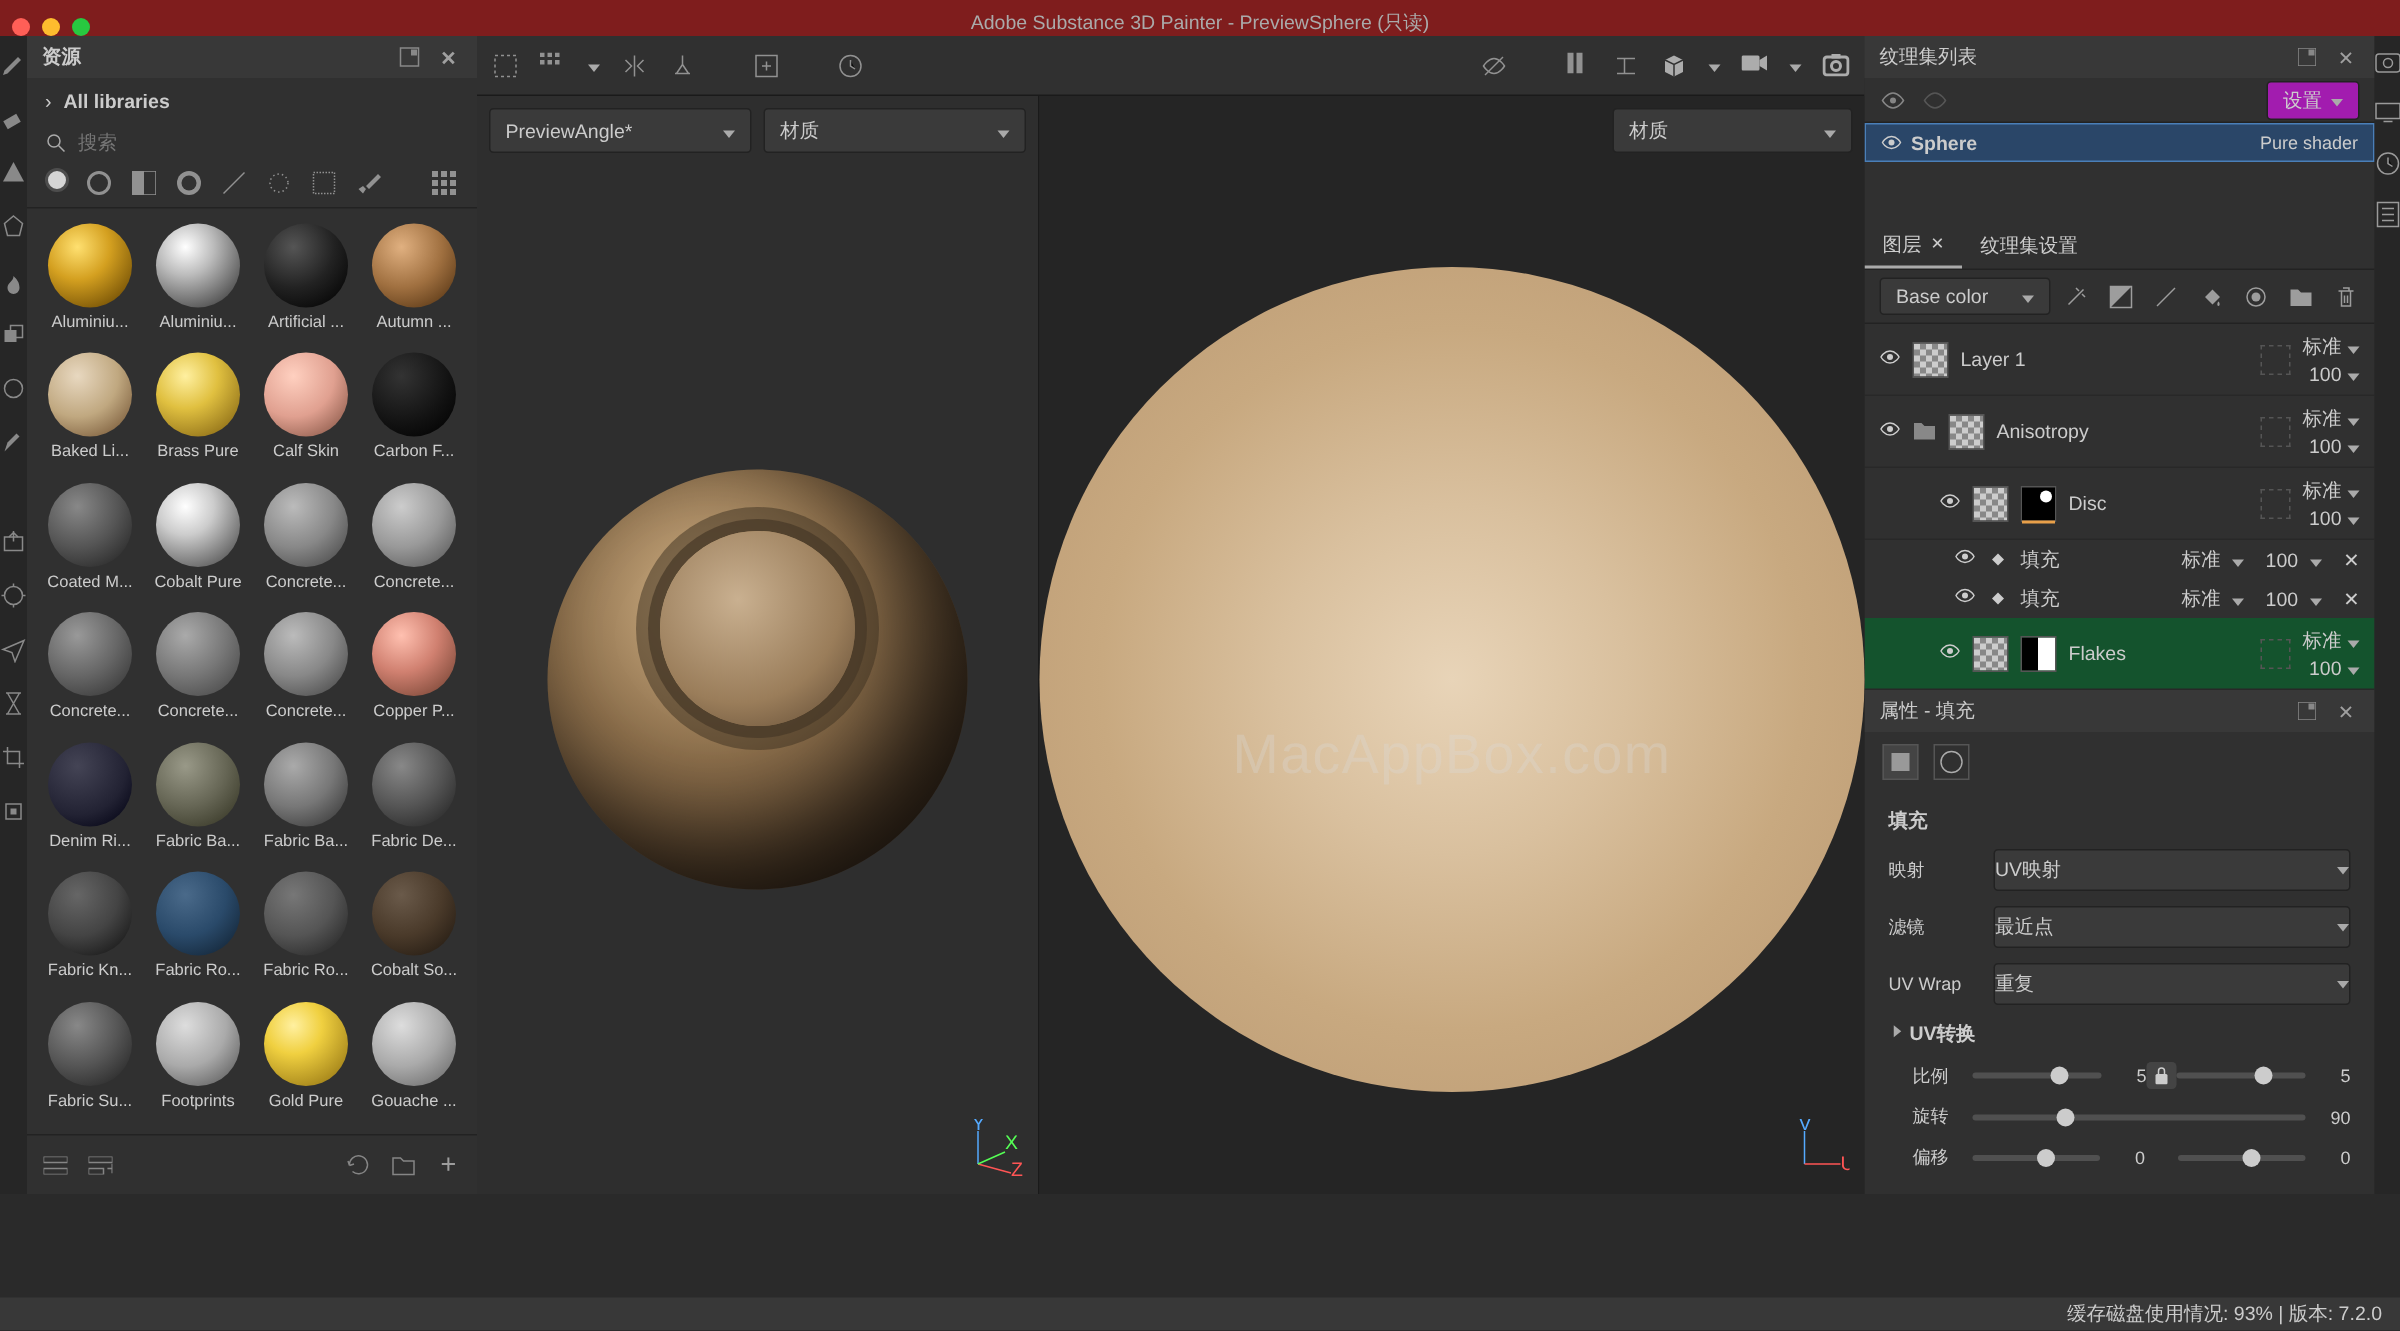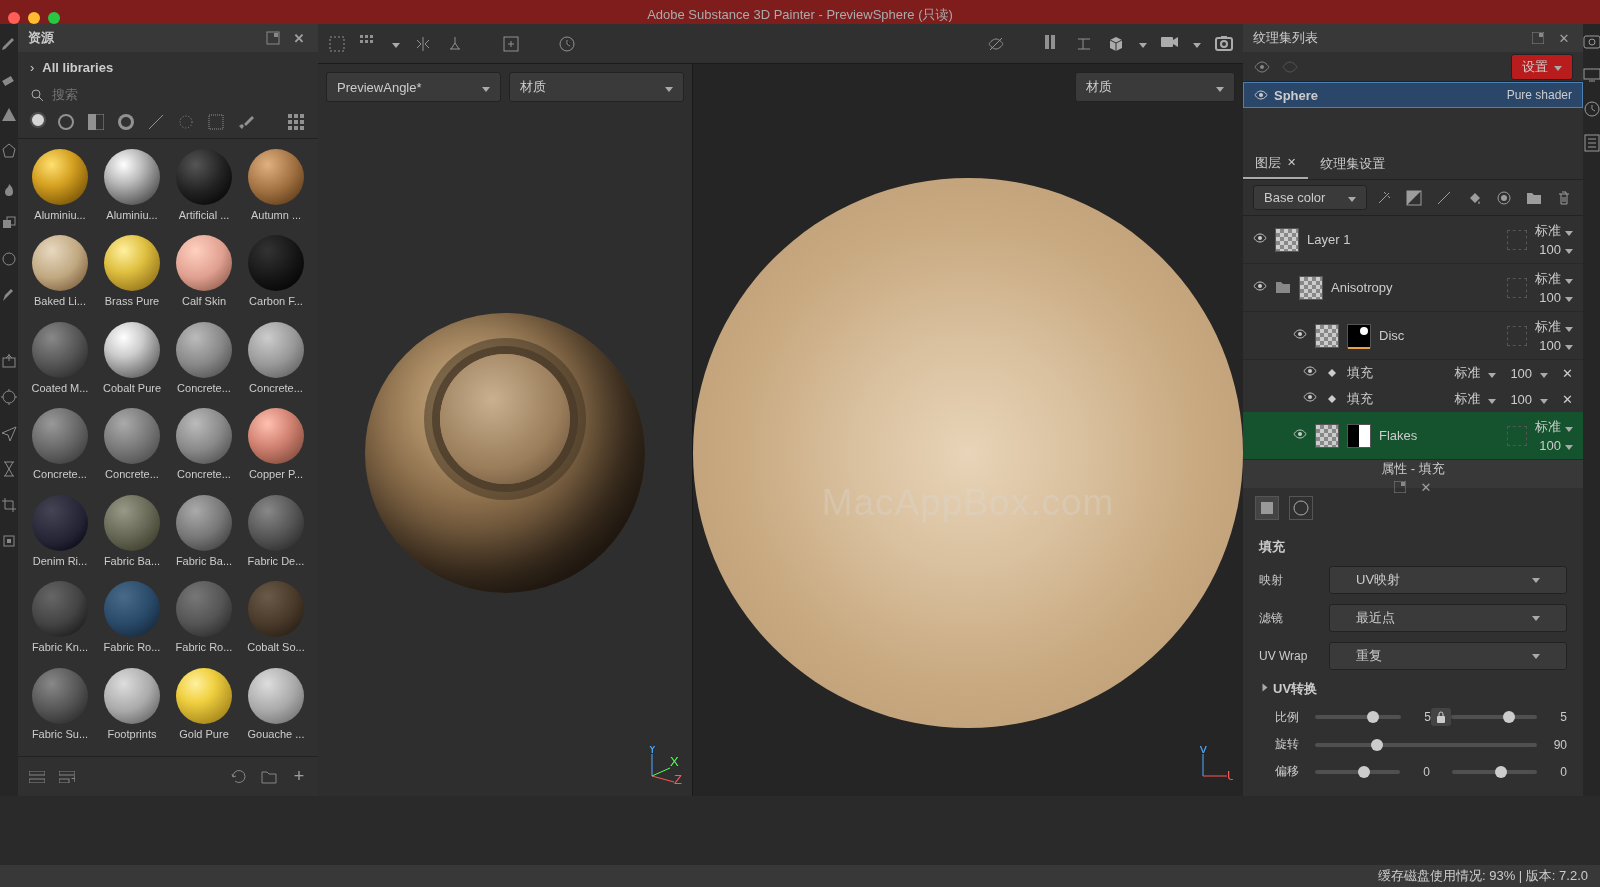--- a/index.html
+++ b/index.html
@@ -37,48 +37,48 @@
 .vp-canvas { flex:1; display:flex; align-items:center; justify-content:center; position:relative; }
 .sphere3d { width:280px; height:280px; border-radius:50%; background:radial-gradient(circle at 38% 32%, #d4b896 0%, #b89970 15%, #8a6d4a 40%, #4a3826 75%, #1a1410 100%); box-shadow:inset -30px -30px 60px rgba(0,0,0,0.6); position:relative; }
 .sphere3d::after{content:"";position:absolute;width:130px;height:130px;border-radius:50%;left:50%;top:38%;transform:translate(-50%,-50%);background:radial-gradient(circle at 40% 35%,#c9b090 0%,#9a7d5a 60%,#5a4530 100%);box-shadow:0 0 0 8px rgba(70,55,38,0.7),0 0 0 16px rgba(60,48,32,0.5)}
 .axis3d { position:absolute; bottom:10px; right:10px; width:40px; height:40px; }
 .vp2d { flex:1; background:#252525; display:flex; flex-direction:column; position:relative; }
 .disc { width:550px; height:550px; border-radius:50%; margin:auto; background:radial-gradient(circle,#e8d4b8 0%,#d9c09e 30%,#c8a980 60%,#b89670 100%); }
 .watermark { position:absolute; left:50%; top:60%; transform:translate(-50%,-50%); font-size:37px; color:rgba(220,220,220,0.3); font-weight:400; letter-spacing:1px; pointer-events:none; }
 .right-panels { width:340px; background:#303030; display:flex; flex-direction:column; }
 .tex-set-header { height:28px; background:#383838; display:flex; align-items:center; padding:0 10px; justify-content:space-between; }
 .tex-set-sub { height:30px; display:flex; align-items:center; padding:0 10px; gap:10px; justify-content:space-between; border-bottom:1px solid #222; }
-.settings-dd { background:#b91c1c; border:1px solid #222; border-radius:3px; padding:3px 10px; display:flex; align-items:center; gap:6px; cursor:pointer; }
+.settings-dd { background:#a21caf; border:1px solid #222; border-radius:3px; padding:3px 10px; display:flex; align-items:center; gap:6px; cursor:pointer; }
 .sphere-row { height:26px; background:#2a4668; display:flex; align-items:center; padding:0 10px; justify-content:space-between; border:1px solid #4a7fb8; }
 .layers-tabs { height:32px; display:flex; align-items:center; border-bottom:1px solid #222; }
 .tab { padding:0 12px; height:100%; display:flex; align-items:center; cursor:pointer; gap:6px; }
 .tab.active { border-bottom:2px solid #aaa; }
 .layer-toolbar { height:36px; display:flex; align-items:center; padding:0 10px; gap:8px; border-bottom:1px solid #222; }
 .channel-dd { background:#3a3a3a; border:1px solid #222; border-radius:3px; padding:4px 10px; width:114px; display:flex; justify-content:space-between; cursor:pointer; }
 .layer-icons { display:flex; gap:12px; margin-left:auto; }
 .layers-list { flex:0 0 auto; }
 .layer-row { display:flex; align-items:center; padding:6px 10px; gap:8px; border-bottom:1px solid #282828; }
 .layer-row.selected { background:#14532d; }
 .layer-row.indent1 { padding-left:50px; }
 .eye { width:14px; height:14px; cursor:pointer; }
 .thumb { width:24px; height:24px; background:repeating-conic-gradient(#888 0 25%,#ccc 0 50%) 0 0/8px 8px; border:1px solid #555; }
 .thumb.black { background:#000; }
 .layer-name { flex:1; }
 .layer-right { display:flex; flex-direction:column; align-items:flex-end; font-size:11px; gap:2px; }
 .layer-right-row { display:flex; gap:4px; align-items:center; }
 .mask-box { width:20px; height:20px; border:1px dashed #555; }
 .fill-row { display:flex; align-items:center; padding:4px 10px 4px 60px; gap:8px; font-size:12px; }
 .fill-close { margin-left:auto; cursor:pointer; }
-.props-header { height:28px; background:#383838; display:flex; align-items:center; padding:0 10px; justify-content:space-between;flex-direction:column; }
+.props-header { height:28px; background:#383838; display:flex; align-items:center; padding:0 10px; justify-content:space-between; }
 .props-toolbar { height:40px; display:flex; align-items:center; padding:0 12px; gap:10px; }
 .pt-icon { width:24px; height:24px; border:1px solid #555; display:flex; align-items:center; justify-content:center; cursor:pointer; }
 .props-body { padding:10px 16px; display:flex; flex-direction:column; gap:10px; overflow:auto; }
 .prop-row { display:flex; align-items:center; gap:10px; }
 .prop-label { width:60px; font-size:12px; }
-.prop-dd { flex:1; background:#3a3a3a; border:1px solid #222; border-radius:3px; padding:4px 26px; display:flex; justify-content:space-between; cursor:pointer; }
+.prop-dd { flex:1; background:#3a3a3a; border:1px solid #222; border-radius:3px; padding:4px 0; display:flex; justify-content:space-between; cursor:pointer; }
 .uv-section { display:flex; align-items:flex-start; gap:6px; cursor:pointer; }
 .slider-row { display:flex; align-items:center; }
 .slider { flex:1; position:relative; height:4px; background:#505050; border-radius:2px; }
 .slider-thumb { position:absolute; width:12px; height:12px; border-radius:50%; background:#ccc; top:-4px; }
 .slider-val { width:30px; text-align:right; font-size:12px; }
 .far-rail { width:40px; background:#262626; display:flex; flex-direction:column; align-items:center; padding-top:8px; gap:16px; }
 .statusbar { height:22px; background:#383838; display:flex; align-items:center; justify-content:flex-end; padding:0 12px; font-size:11px; color:#aaa; position:absolute; bottom:0; width:100%; }
 .chev::after{content:"";border-left:4px solid transparent;border-right:4px solid transparent;border-top:5px solid #aaa;display:inline-block}
 svg { display:block; }
 </style>

